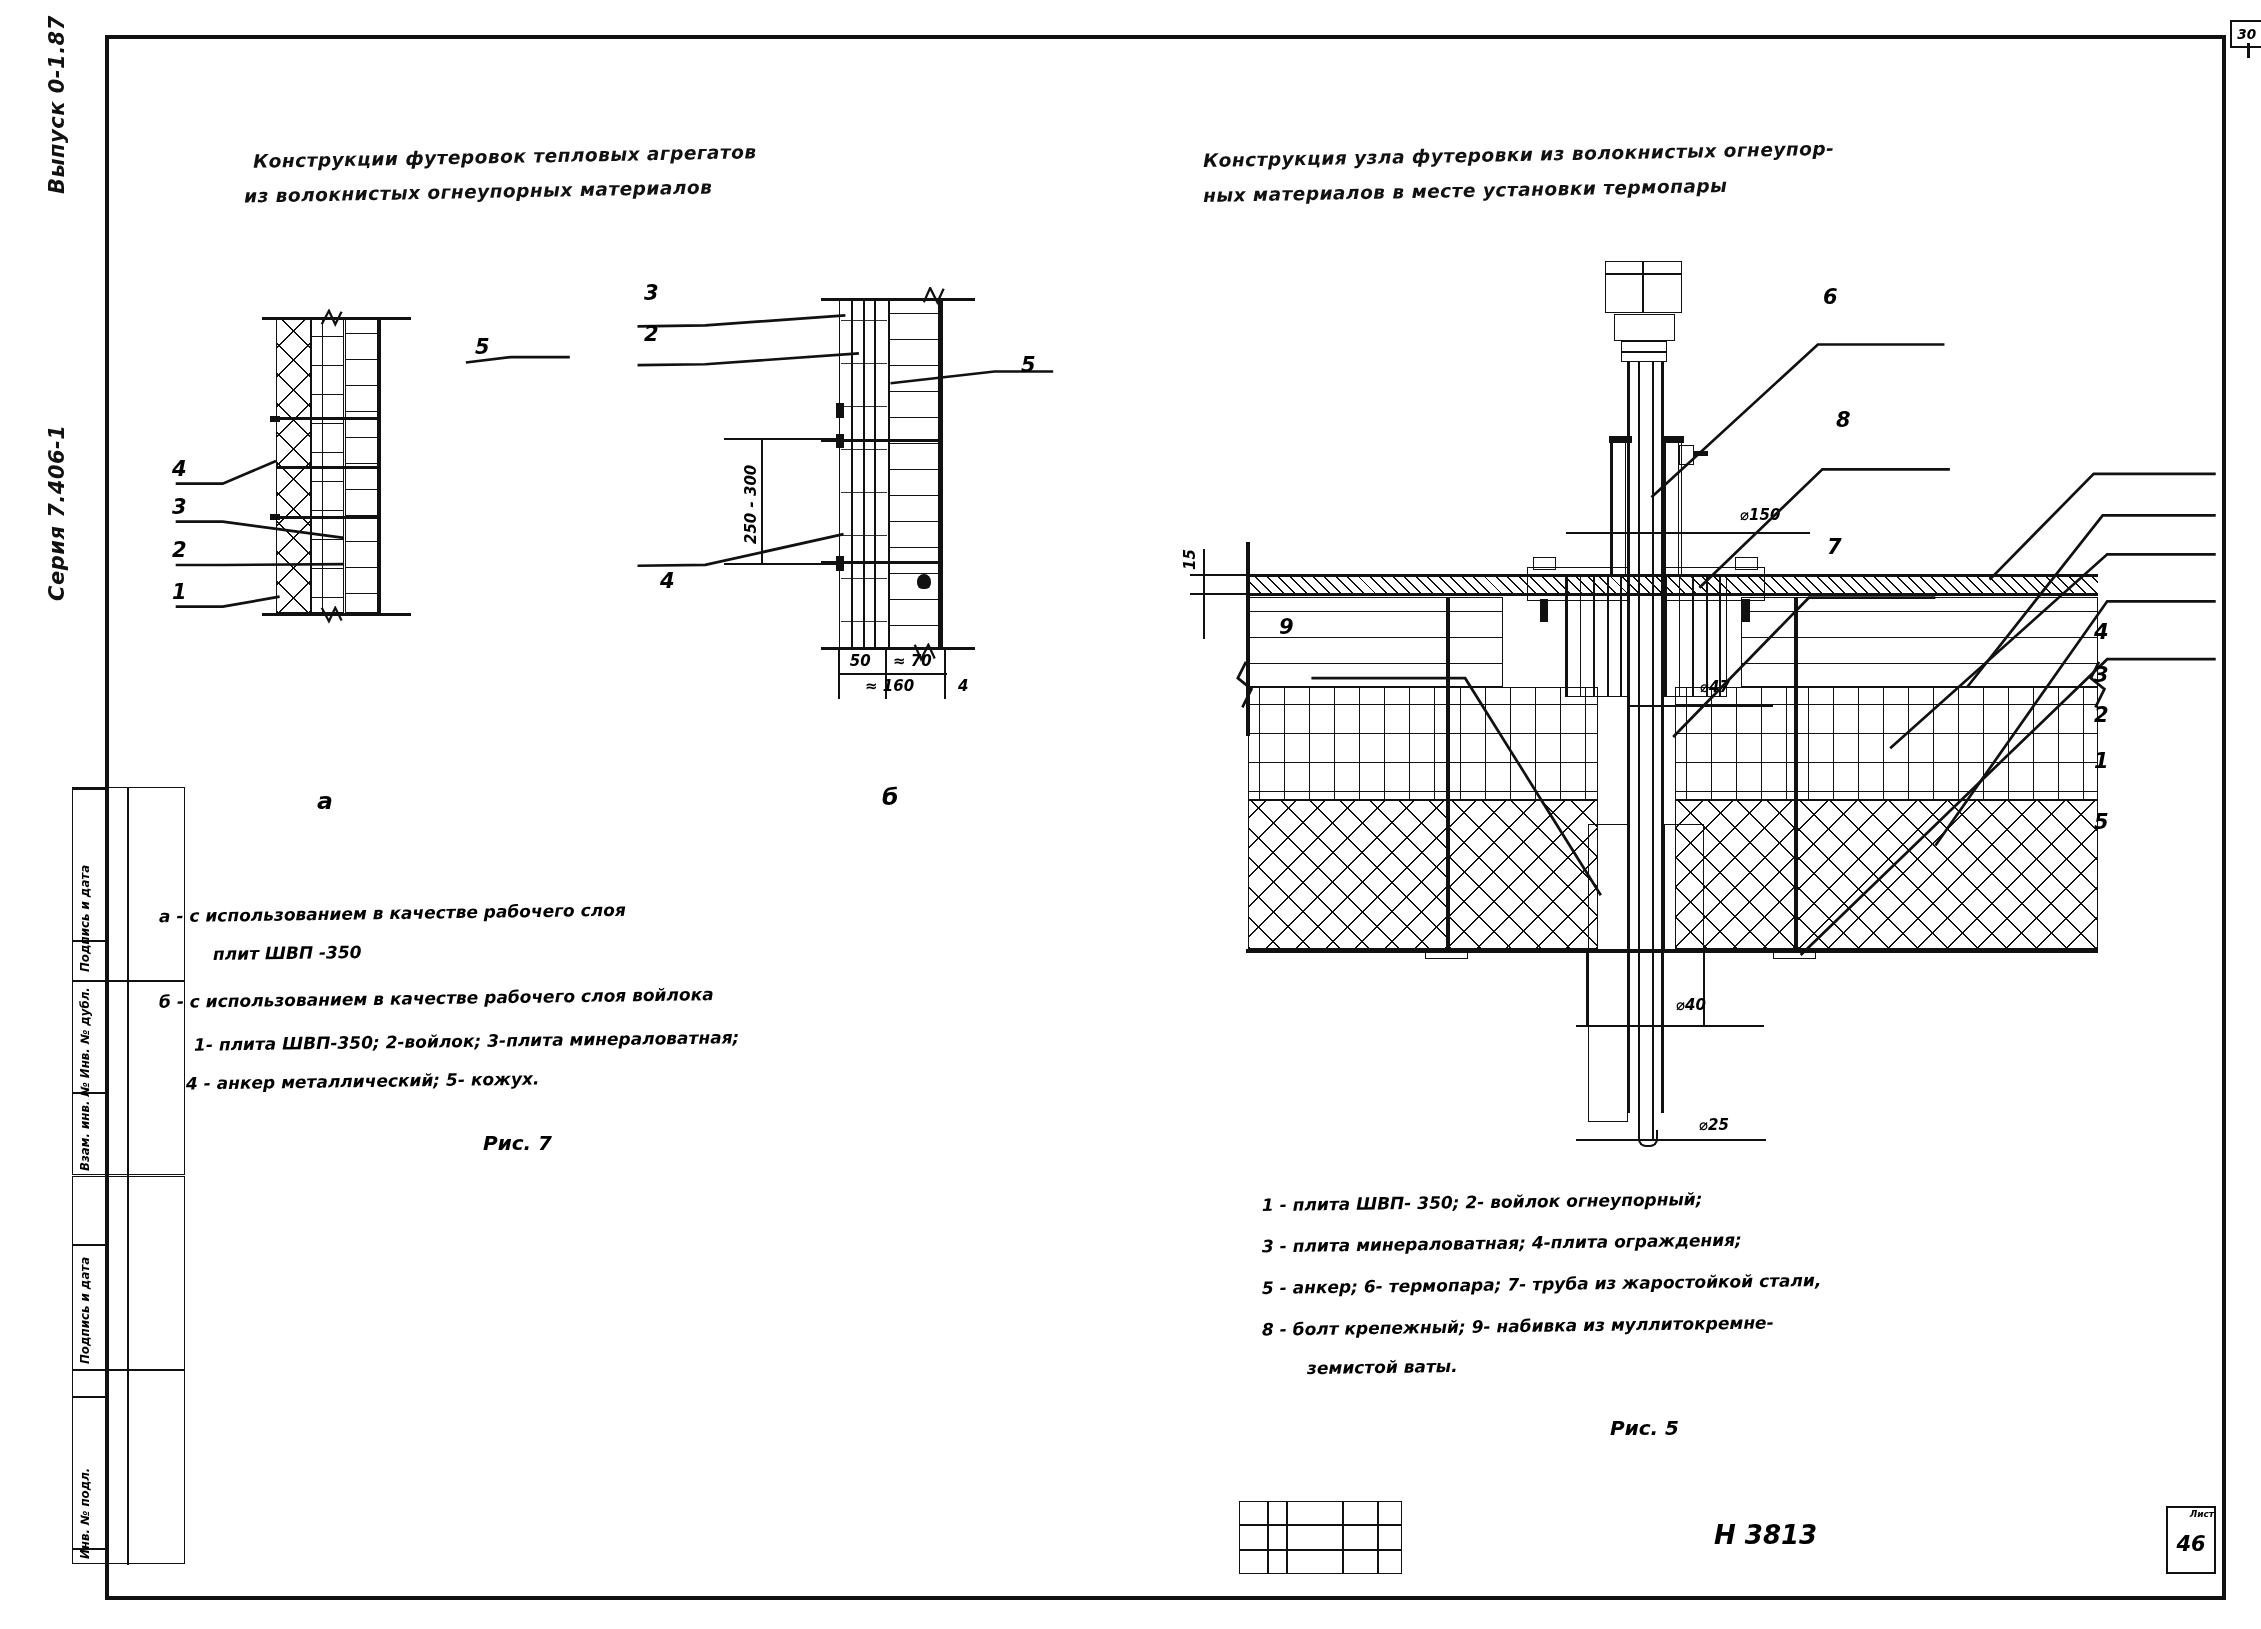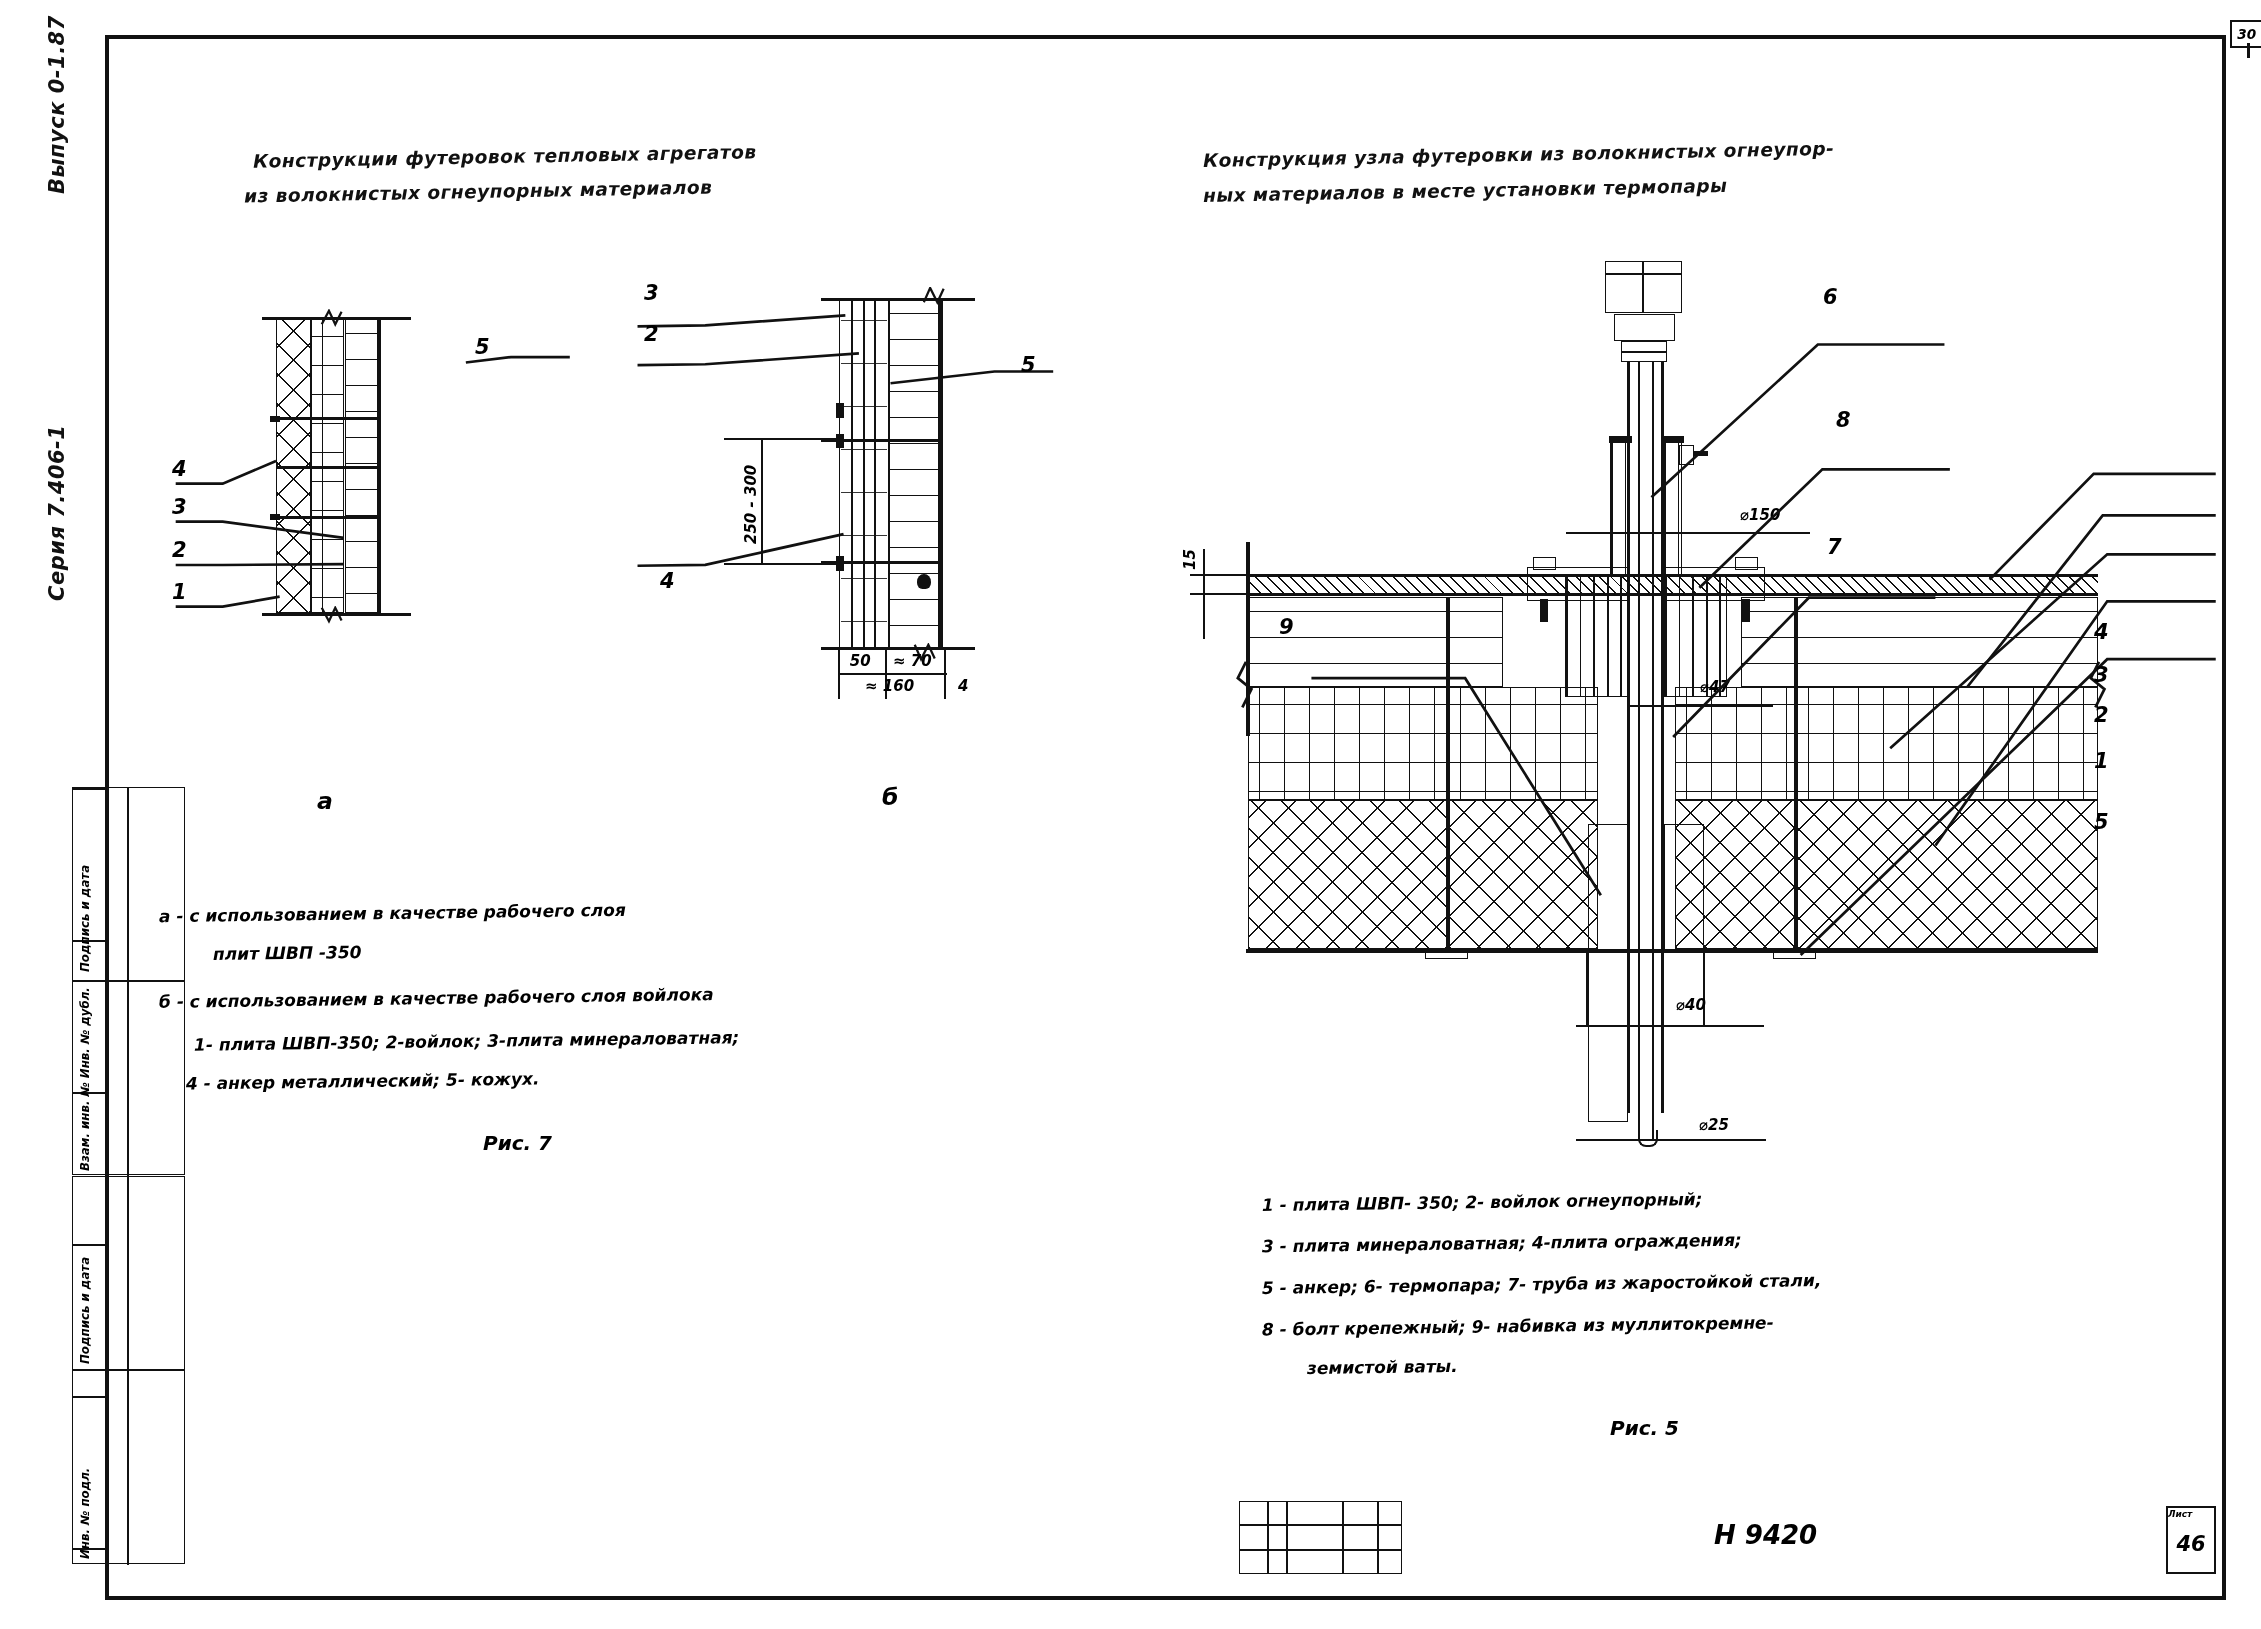--- a/index.html
+++ b/index.html
@@ -69,21 +69,21 @@
   .subfig{font-size:23.5px;font-weight:700;font-style:italic;}
   .legend{font-size:17px;font-weight:700;font-style:italic;line-height:1.0;}
   .figcap{font-size:20px;font-weight:700;font-style:italic;}
 
   
   #titleblock{position:absolute;left:1239px;top:1501px;width:398px;height:72px;}
   #titleblock .tc{position:absolute;border:1.8px solid #111;box-sizing:border-box;}
   #tb-code{position:absolute;left:1714px;top:1520px;font-size:26px;font-weight:700;font-style:italic;}
   #sheetbox{position:absolute;left:2166px;top:1506px;width:50px;height:68px;border:2.3px solid #111;
         box-sizing:border-box;}
-  #sheetbox .lbl{position:absolute;top:0.9px;left:0;width:100%;text-align:left;font-size:9px;
+  #sheetbox .lbl{position:absolute;top:0.9px;left:0;width:100%;text-align:right;font-size:9px;
         font-weight:700;font-style:italic;}
   #sheetbox .num{position:absolute;top:23.5px;left:0;width:100%;text-align:center;font-size:21px;
         font-weight:700;font-style:italic;}
 </style>
 </head>
 <body>
 
 <div id="sheet-frame"></div>
 <div id="sheet-inner-left"></div>
 
@@ -391,19 +391,19 @@
   <div class="tc" style="left:104px;top:23.5px;width:35px;height:25px;"></div>
   <div class="tc" style="left:139px;top:23.5px;width:24.4px;height:25px;"></div>
 
   <div class="tc" style="left:0;top:49px;width:29px;height:23.5px;"></div>
   <div class="tc" style="left:29px;top:49px;width:19px;height:23.5px;"></div>
   <div class="tc" style="left:48px;top:49px;width:56px;height:23.5px;"></div>
   <div class="tc" style="left:104px;top:49px;width:35px;height:23.5px;"></div>
   <div class="tc" style="left:139px;top:49px;width:24.4px;height:23.5px;"></div>
 </div>
 
-<div id="tb-code">Н 9420</div>
+<div id="tb-code">Н 3813</div>
 
 <div id="sheetbox">
   <div class="lbl">Лист</div>
   <div class="num">46</div>
 </div>
 
 
 </body></html>

